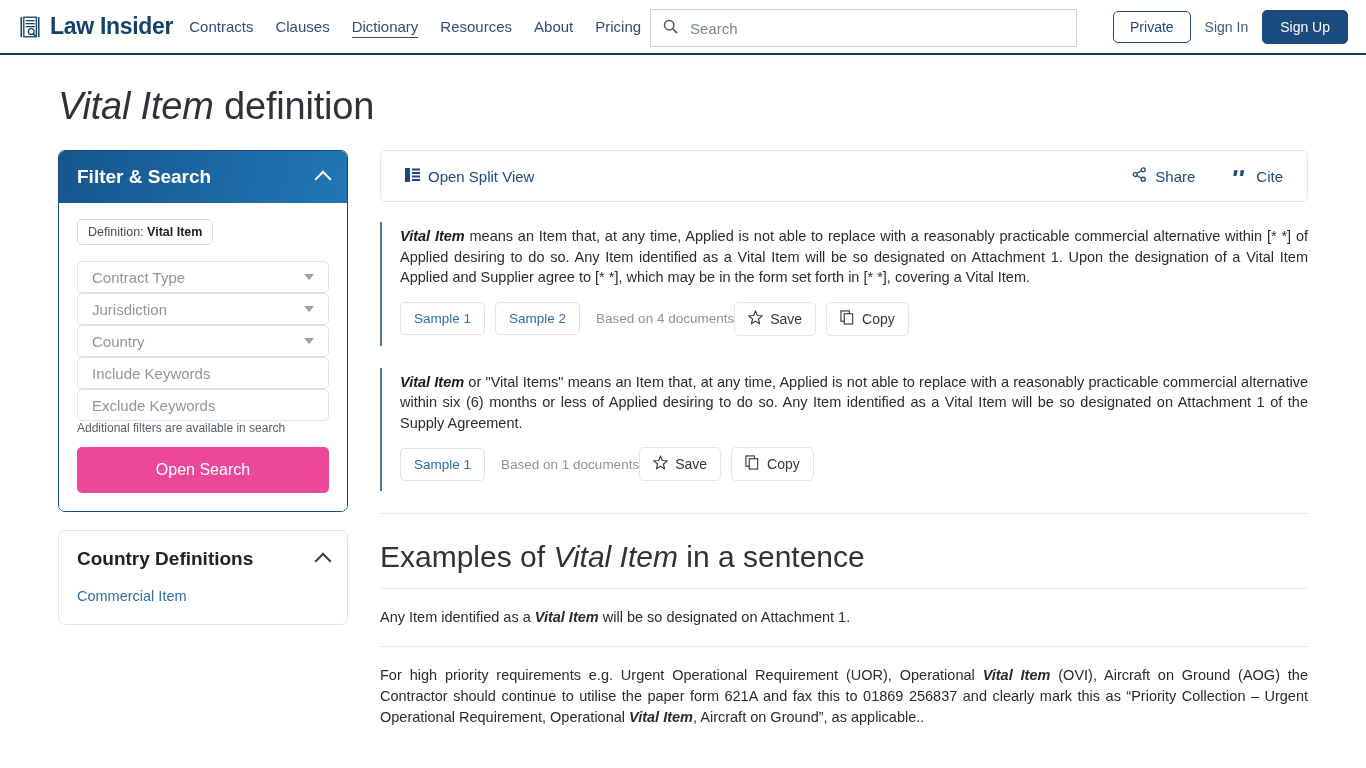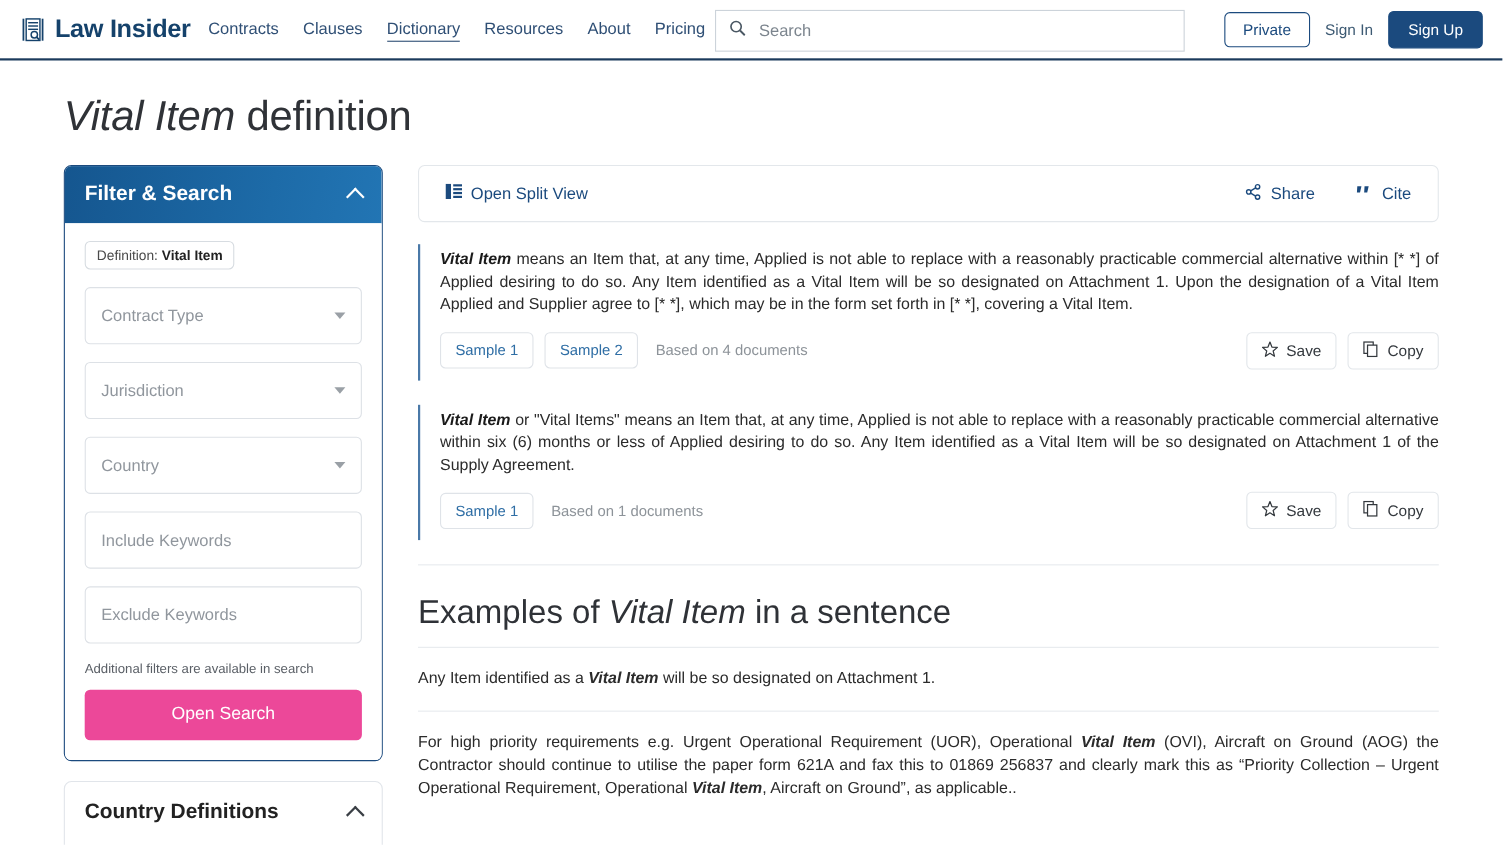--- a/index.html
+++ b/index.html
@@ -167,28 +167,27 @@
     border-radius: 5px;
     padding: 5px 10px;
     font-size: 12.5px;
     color: #4a4a4a;
     background: #fff;
     margin-bottom: 16px;
   }
   .chip b { color: #222; }
   .field {
     width: 100%;
-    height: 52px;
+    height: 32px;
     border: 1px solid #dde1e6;
     border-radius: 5px;
     background: #fff;
     display: flex;
     align-items: center;
     padding: 0 14px;
-    margin-bottom: 16px;
     position: relative;
     cursor: pointer;
   }
   .field span.ph { font-size: 15px; color: #90969d; }
   .caret {
     position: absolute;
     right: 14px;
     width: 0; height: 0;
     border-left: 5px solid transparent;
     border-right: 5px solid transparent;
@@ -256,21 +255,21 @@
     margin-bottom: 22px;
   }
   .deftext {
     font-size: 14.5px;
     line-height: 20.5px;
     color: #2b2b2b;
     text-align: justify;
     margin: 0 0 14px 0;
   }
   .deftext b { font-weight: bold; font-style: italic; color: #1a1a1a; }
-  .defrow { display: flex; align-items: center; justify-content: space-between; }
+  .defrow { display: flex; align-items: center; }
   .defrow-left { display: flex; align-items: center; gap: 10px; }
   .sample-btn {
     border: 1px solid #dfe3e8;
     border-radius: 5px;
     background: #fff;
     color: #2f6ea5;
     font-size: 13.5px;
     padding: 8px 13px;
     cursor: pointer;
     font-family: "Liberation Sans", sans-serif;

